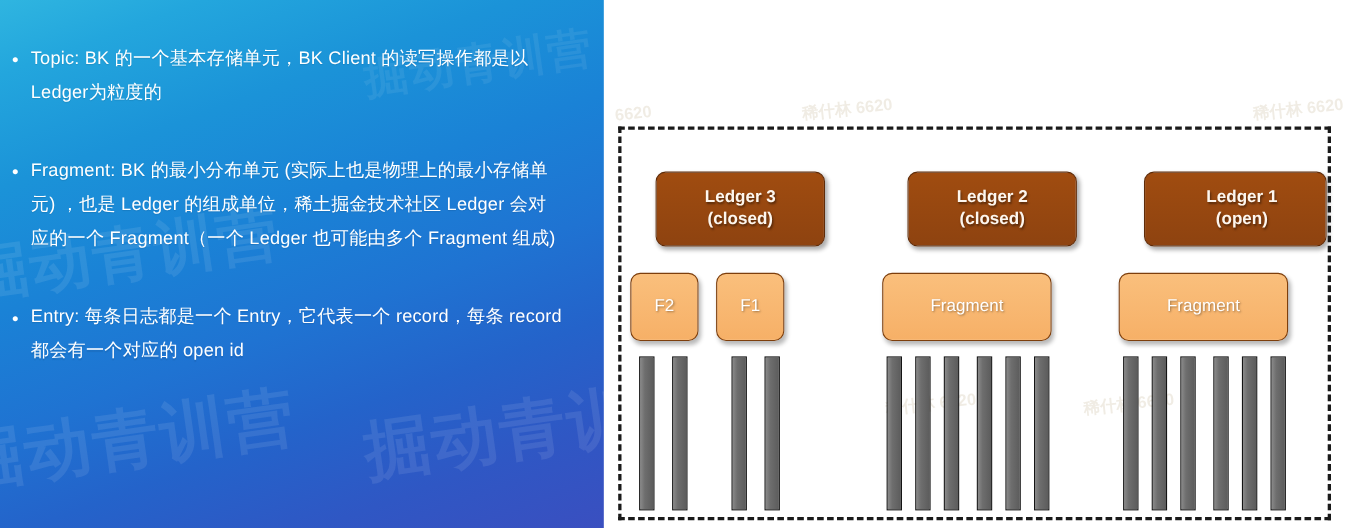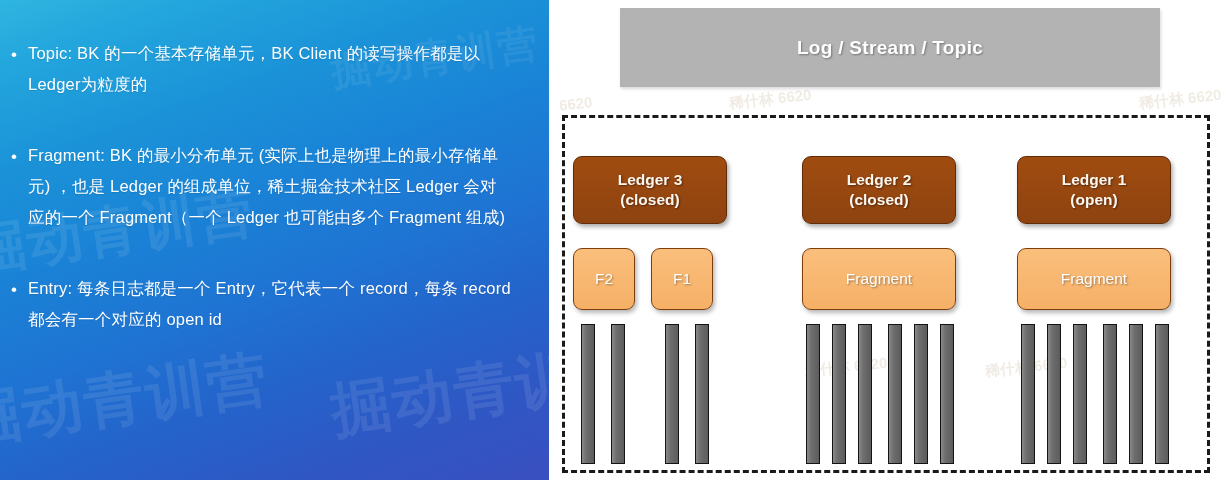--- a/index.html
+++ b/index.html
@@ -145,24 +145,25 @@
     box-shadow: 2px 3px 4px rgba(0,0,0,0.32);
     display: flex;
     flex-direction: column;
     align-items: center;
     justify-content: center;
     color: #fdf6ee;
     font-size: 15.5px;
     font-weight: bold;
     line-height: 20px;
     text-shadow: 1px 1px 2px rgba(0,0,0,0.45);
+    margin-left: 23px;
   }
   .lb1 { left: 0;  width: 152px; }
   .lb2 { left: 0;  width: 152px; }
-  .lb3 { left: 0;  width: 152px; }
+  .lb3 { left: 0;  width: 152px; padding-left: 12px; }
 
   .fragment-box {
     position: absolute;
     top: 130px;
     height: 60px;
     background: #f8b871;
     background: linear-gradient(180deg, #fabf7c 0%, #f6b067 100%);
     border: 1.5px solid #7d3e0c;
     border-radius: 9px;
     box-shadow: 2px 3px 4px rgba(0,0,0,0.28);
@@ -246,23 +247,20 @@
       </div>
     </div>
   </div>
 
   <div id="right-panel">
 
     <div class="wm-faint wmr5">6620</div>
     <div class="wm-faint wmr1">稀什林 6620</div>
     <div class="wm-faint wmr4">稀什林 6620</div>
 
-    <div id="log-stream-topic">
-      <span class="lst-label">Log / Stream / Topic</span>
-    </div>
 
     <div id="bookie-zone">
 
       <div class="wm-faint wmr2">稀什林 6620</div>
       <div class="wm-faint wmr3">稀什林 6620</div>
 
       <div class="ledger-group g1">
         <div class="ledger-box lb1">
           <span>Ledger 3</span>
           <span>(closed)</span>

